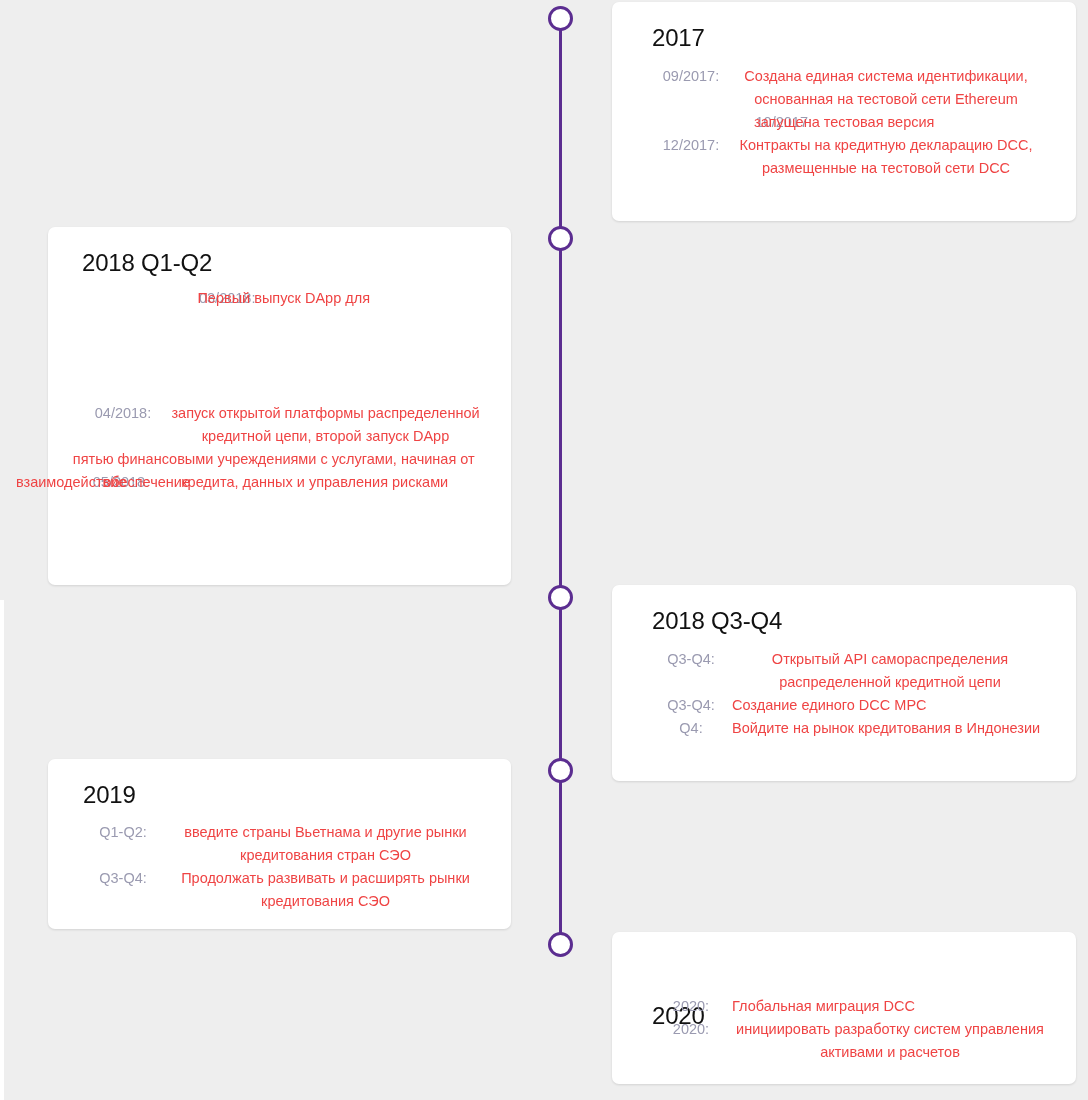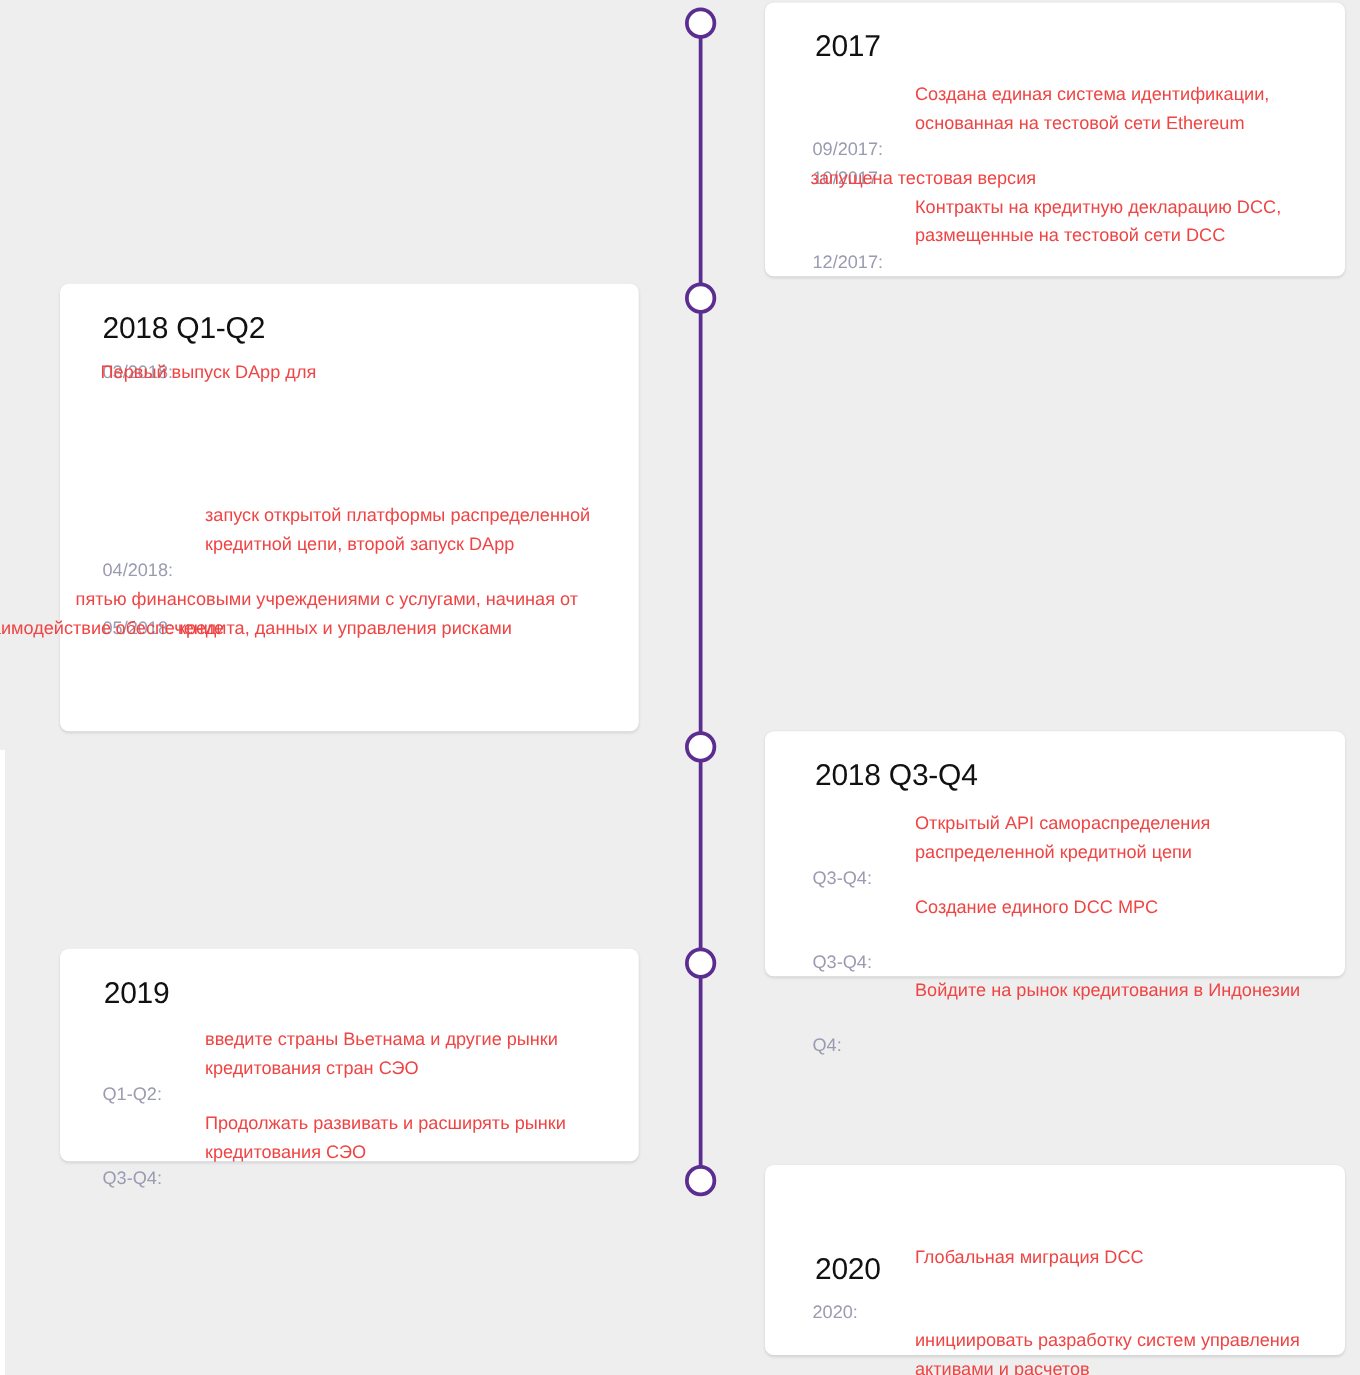--- a/index.html
+++ b/index.html
@@ -46,20 +46,21 @@
     background: #ffffff;
   }
 
   
   .card {
     position: absolute;
     background: #ffffff;
     border-radius: 7px;
     box-sizing: border-box;
     box-shadow: 0 1px 3px rgba(0,0,0,0.07), 0 1px 2px rgba(0,0,0,0.05);
+    text-align: center;
   }
   .card-left  { left: 48px;  width: 463px; }
   .card-right { left: 612px; width: 464px; }
 
   .card-title {
     position: absolute;
     font-size: 24px;
     color: #111111;
     font-weight: normal;
     letter-spacing: -0.2px;
@@ -78,21 +79,20 @@
     line-height: 23px;
     color: #8c8ca5;
   }
   .event-label {
     flex: 0 0 auto;
     white-space: nowrap;
     color: #9a9ab0;
   }
   .event-label.col {
     width: 82px;
-    margin-top: 44px;
   }
   .event-text {
     color: #ef4444;
   }
   .event-row.tight .event-text {
     display: inline-block;
   }
   
   .event-row.tight {
     display: block;

